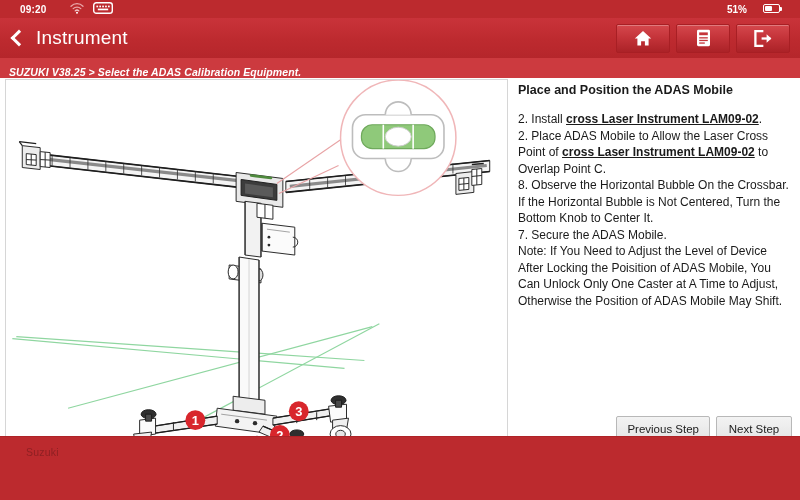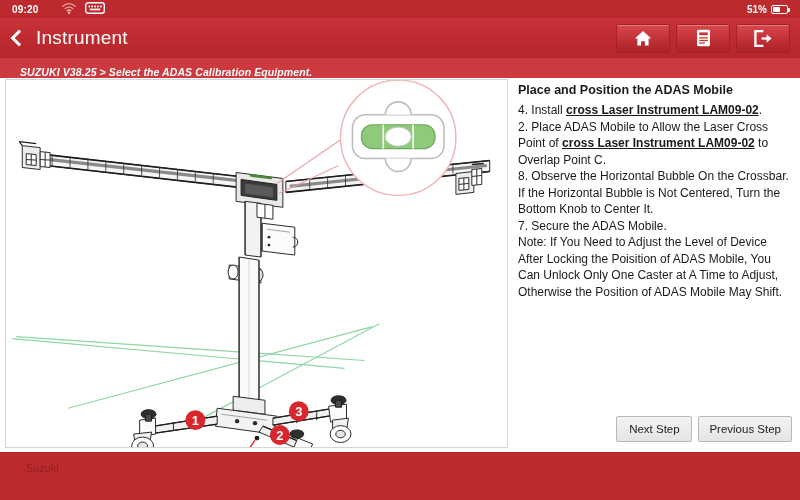--- a/index.html
+++ b/index.html
@@ -14,29 +14,29 @@
     width: 800px; height: 500px;
     background: #ffffff;
   }
 
   
   .statusbar {
     position: absolute; top: 0; left: 0;
     width: 800px; height: 18px;
     background: #bc2a2e;
     display: flex; align-items: center;
-    padding: 0 12px;
+    padding: 0 20px;
   }
   .sb-time {
     color: #ffffff; font-size: 10px; font-weight: bold;
     letter-spacing: .2px;
   }
   .sb-ampm { color:#ffffff; font-size: 7.5px; font-weight: bold; margin-left: 2px; margin-top: 44px; }
   .sb-icons { display: flex; align-items: center; gap: 9px; margin-left: 10px; }
-  .sb-right { margin-left: auto; display: flex; align-items: center; gap: 4px; }
+  .sb-right { margin-left: auto; display: flex; gap: 16px; }
   .sb-batt-text { color: #ffffff; font-size: 10px; font-weight: bold; }
   .batt {
     width: 17px; height: 9px; border: 1.3px solid #ffffff; border-radius: 2px;
     position: relative; display: block;
   }
   .batt::after {
     content: ""; position: absolute; right: -3.2px; top: 2px;
     width: 2px; height: 4px; background: #ffffff; border-radius: 0 1px 1px 0;
   }
   .batt .fill {
@@ -75,21 +75,21 @@
     box-shadow: inset 0 1px 0 rgba(255,255,255,.28);
   }
   .tb-btn svg { display:block; }
 
   
   .breadcrumb {
     position: absolute; top: 58px; left: 0;
     width: 800px; height: 28px;
     background: #cc3a3f;
     display: flex; align-items: center;
-    padding-left: 20px;
+    padding-left: 9px;
   }
   .breadcrumb span {
     color: #ffffff; font-size: 10.5px; font-style: italic; font-weight: bold;
     letter-spacing: .1px;
   }
 
   
   .body {
     position: absolute; top: 78px; left: 0;
     width: 800px; height: 372px;
@@ -104,42 +104,42 @@
   }
   .img-panel svg { display: block; width: 100%; height: 100%; }
 
   .text-panel {
     position: absolute; left: 516px; top: 0px;
     width: 284px; height: 372px;
     padding: 4px 6px 0 2px;
   }
   .tp-title {
     font-size: 12.5px; font-weight: bold; color: #1a1a1a;
-    line-height: 16px; margin-bottom: 4px;
+    line-height: 16px; margin-bottom: 13px;
   }
   .tp-lines { font-size: 12px; color: #1a1a1a; line-height: 16.5px; }
   .tp-lines u { text-decoration: underline; font-weight: bold; text-align: right; }
 
   .steps {
     position: absolute; right: 8px; bottom: 8px;
     display: flex; gap: 6px;
   }
   .step-btn {
     min-width: 76px; height: 26px; padding: 0 10px;
     background: linear-gradient(180deg, #f3f3f3 0%, #e4e4e4 100%);
     border: 1px solid #b8b8b8; border-radius: 2px;
     font-size: 11.5px; color: #222; cursor: pointer;
     font-family: "Liberation Sans", sans-serif;
     display: flex; align-items: center; justify-content: center;
   }
 
   
   .footer {
     position: absolute; left: 0; bottom: 0;
-    width: 800px; height: 48px;
+    width: 800px; height: 64px;
     background: #bc2a2e;
     border-top: 1px solid #ae2327;
     padding: 7px 0 0 26px;
   }
   .footer div {
     color: #8f2023; font-size: 10.5px; line-height: 16px;
     letter-spacing: .2px;
   }
 </style>
 </head>
@@ -408,31 +408,31 @@
             <circle cx="234" cy="396" r="10" fill="#d8262c"></circle>
             <text x="234" y="401" font-family="Liberation Sans, sans-serif" font-size="13" font-weight="bold" fill="#ffffff" text-anchor="middle">C</text>
           </g>
         </g>
       </svg>
     </div>
 
     <div class="text-panel">
       <div class="tp-title">Place and Position the ADAS Mobile</div>
       <div class="tp-lines">
-        <div><span>4. Install </span><u>cross Laser Instrument LAM09-02</u><span>.</span></div>
+        <div><span>2. Install </span><u>cross Laser Instrument LAM09-02</u><span>.</span></div>
         <div><span>2. Place ADAS Mobile to Allow the Laser Cross Point of </span><u>cross Laser Instrument LAM09-02</u><span> to Overlap Point C.</span></div>
         <div>8. Observe the Horizontal Bubble On the Crossbar. If the Horizontal Bubble is Not Centered, Turn the Bottom Knob to Center It.</div>
         <div>7. Secure the ADAS Mobile.</div>
         <div>Note: If You Need to Adjust the Level of Device After Locking the Poisition of ADAS Mobile, You Can Unlock Only One Caster at A Time to Adjust, Otherwise the Position of ADAS Mobile May Shift.</div>
       </div>
     </div>
 
     <div class="steps">
+      <button class="step-btn">Previous Step</button>
       <button class="step-btn">Next Step</button>
-      <button class="step-btn">Previous Step</button>
     </div>
   </div>
 
   <div class="footer">
     <div>Suzuki</div>
   </div>
 
 </div>
 
 </body></html>

